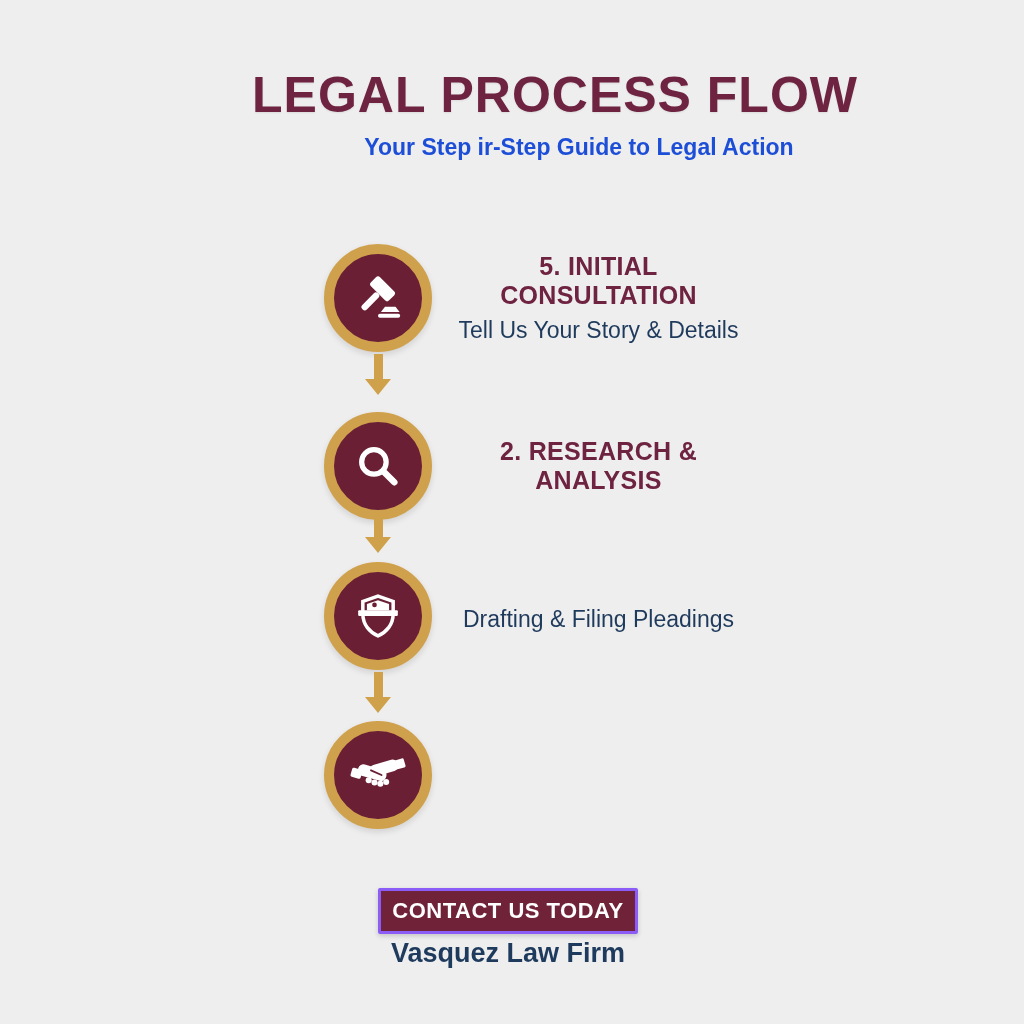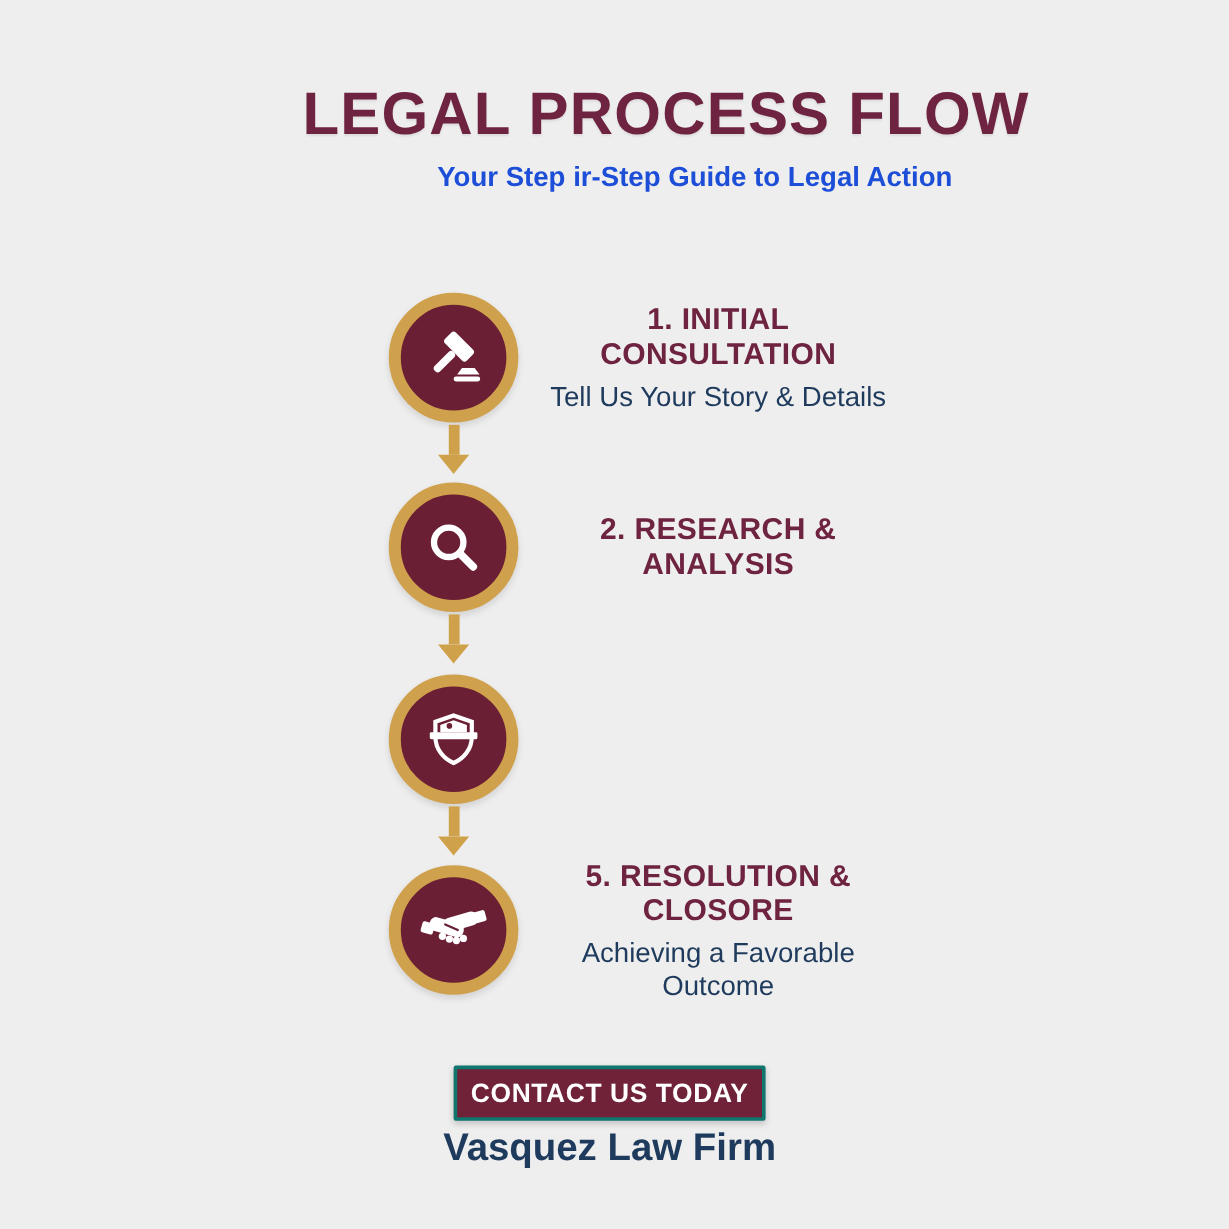--- a/index.html
+++ b/index.html
@@ -46,28 +46,28 @@
   .arrow .stem { width: 9px; height: 25px; margin: 0 auto; background: #cfa14a; }
   .arrow .head {
     width: 0; height: 0; margin: 0 auto;
     border-left: 13px solid transparent; border-right: 13px solid transparent;
     border-top: 16px solid #cfa14a;
   }
 
   
   .cta-button {
     position: absolute; left: 378px; top: 888px; width: 260px; height: 46px;
-    background: #702338; border: 3px solid #0f766e; border-radius: 2px;
+    background: #702338; border: 3px solid #8b5cf6; border-radius: 2px;
     display: flex; align-items: center; justify-content: center;
     color: #ffffff; font-size: 22px; font-weight: bold; letter-spacing: 0.5px;
     cursor: pointer; box-shadow: 0 2px 5px rgba(0,0,0,0.18);
   }
   .firm-name {
     position: absolute; left: 358px; top: 938px; width: 300px;
-    text-align: center; font-size: 32px; font-weight: bold; color: #1e3a5c;
+    text-align: center; font-size: 27px; font-weight: bold; color: #1e3a5c;
   }
 </style>
 </head>
 <body>
 
 <div class="canvas">
 
   <div class="header">
     <div class="title">LEGAL PROCESS FLOW</div>
     <div class="subtitle">Your Step ir-Step Guide to Legal Action</div>
@@ -80,31 +80,31 @@
           <g fill="#ffffff" transform="rotate(45 24 20)">
             <rect x="13" y="9" width="22" height="11" rx="2.5"></rect>
             <rect x="21.5" y="20" width="5.5" height="19" rx="2.5"></rect>
           </g>
           <path d="M26.5 36 l3.5 -4.5 h9 l3.5 4.5 z" fill="#ffffff"></path>
           <rect x="24" y="37.5" width="19" height="3.5" rx="1.7" fill="#ffffff"></rect>
         </svg>
       </span>
     </div>
     <div class="step-text">
-      <div class="step-title">1. INITIAL CONSULTATION</div>
+      <div class="step-title">5. INITIAL CONSULTATION</div>
       <div class="step-sub">Tell Us Your Story &amp; Details</div>
     </div>
   </div>
 
   <div class="arrow" style="top:354px">
     <div class="stem"></div>
       <div class="head"></div>
   </div>
 
-  <div class="step-row" style="top:402px">
+  <div class="step-row" style="top:412px">
     <div class="step-circle">
       <span>
         <svg viewBox="0 0 48 48">
           <circle cx="20.5" cy="20.5" r="10.5" fill="none" stroke="#ffffff" stroke-width="4.5"></circle>
           <line x1="28.5" y1="28.5" x2="38" y2="38" stroke="#ffffff" stroke-width="5.5" stroke-linecap="round"></line>
         </svg>
       </span>
     </div>
     <div class="step-text">
       <div class="step-title">2. RESEARCH &amp; ANALYSIS</div>
@@ -121,20 +121,21 @@
       <span>
         <svg viewBox="0 0 48 48">
           <path d="M24 7 L37 11.5 V22 C37 31.5 31 38 24 41 C17 38 11 31.5 11 22 V11.5 Z" fill="none" stroke="#ffffff" stroke-width="3"></path>
           <path d="M24 10.5 L33.5 13.8 V19 H14.5 V13.8 Z" fill="#ffffff"></path>
           <circle cx="21" cy="14.5" r="2" fill="#6a1f35"></circle>
           <rect x="7" y="19" width="34" height="5" rx="1" fill="#ffffff"></rect>
         </svg>
       </span>
     </div>
     <div class="step-text">
+      <div class="step-sub">Drafting &amp; Filing Pleadings</div>
     </div>
   </div>
 
   <div class="arrow" style="top:672px">
     <div class="stem"></div>
       <div class="head"></div>
   </div>
 
   <div class="step-row" style="top:721px">
     <div class="step-circle">
@@ -147,22 +148,18 @@
             <rect x="38" y="10.5" width="9" height="8" rx="1.5" transform="rotate(-16 42.5 14.5)"></rect>
             <circle cx="16" cy="28.5" r="2.6"></circle>
             <circle cx="21" cy="30.5" r="2.6"></circle>
             <circle cx="26" cy="31.5" r="2.6"></circle>
             <circle cx="31" cy="30" r="2.6"></circle>
           </g>
           <line x1="18" y1="20" x2="27" y2="24" stroke="#6a1f35" stroke-width="1.6" stroke-linecap="round"></line>
         </svg>
       </span>
     </div>
-    <div class="step-text">
-      <div class="step-title">5. RESOLUTION &amp; CLOSORE</div>
-      <div class="step-sub">Achieving a Favorable Outcome</div>
-    </div>
   </div>
 
   <div class="cta-button">CONTACT US TODAY</div>
   <div class="firm-name">Vasquez Law Firm</div>
 
 </div>
 
 </body></html>

